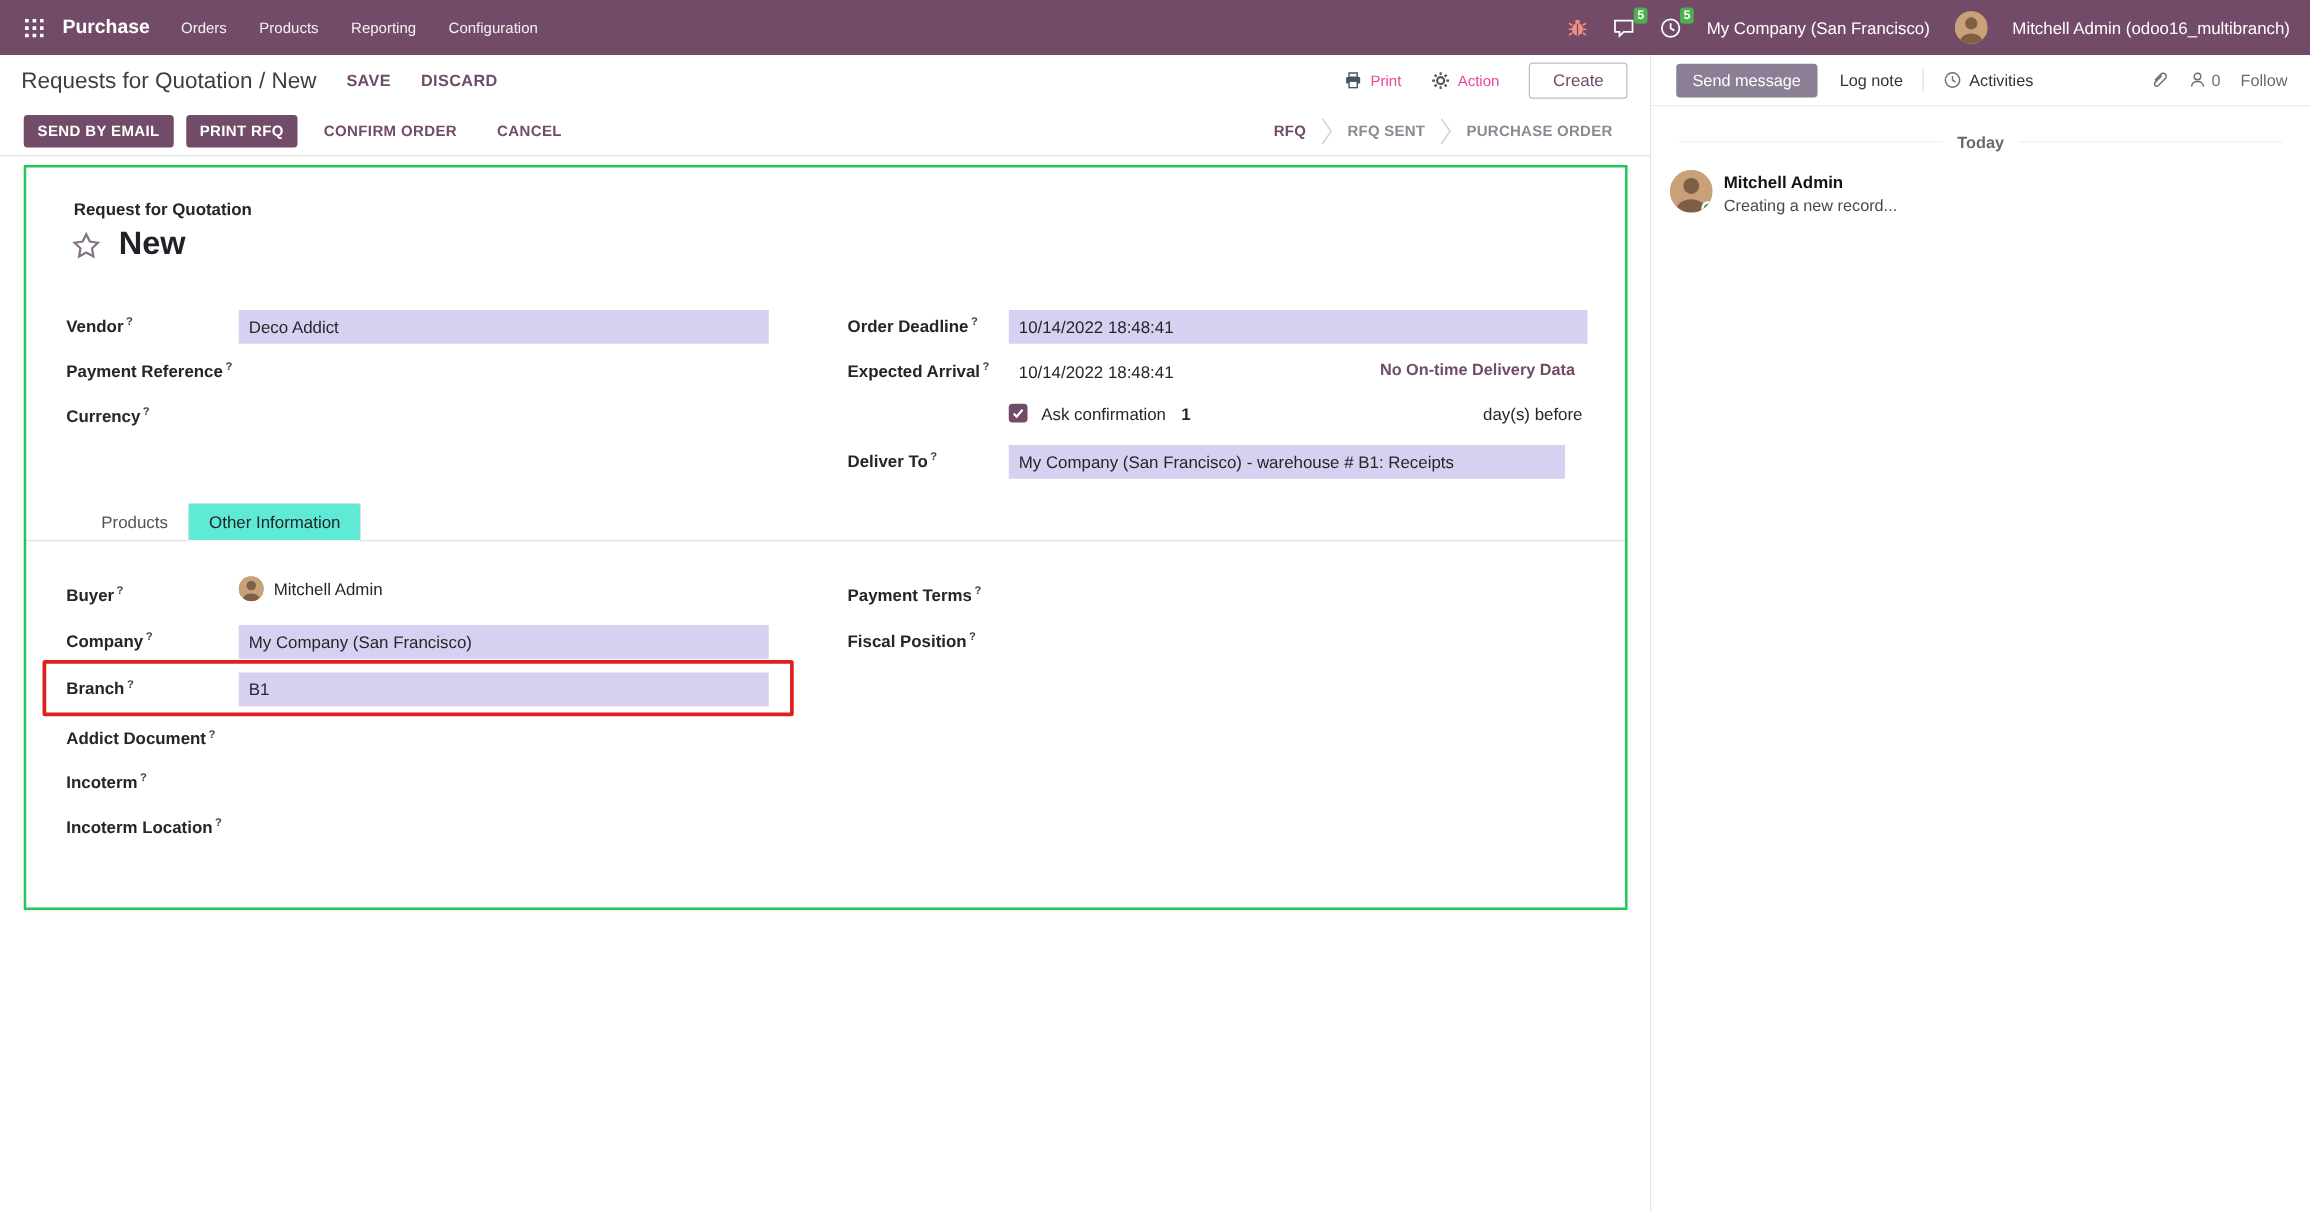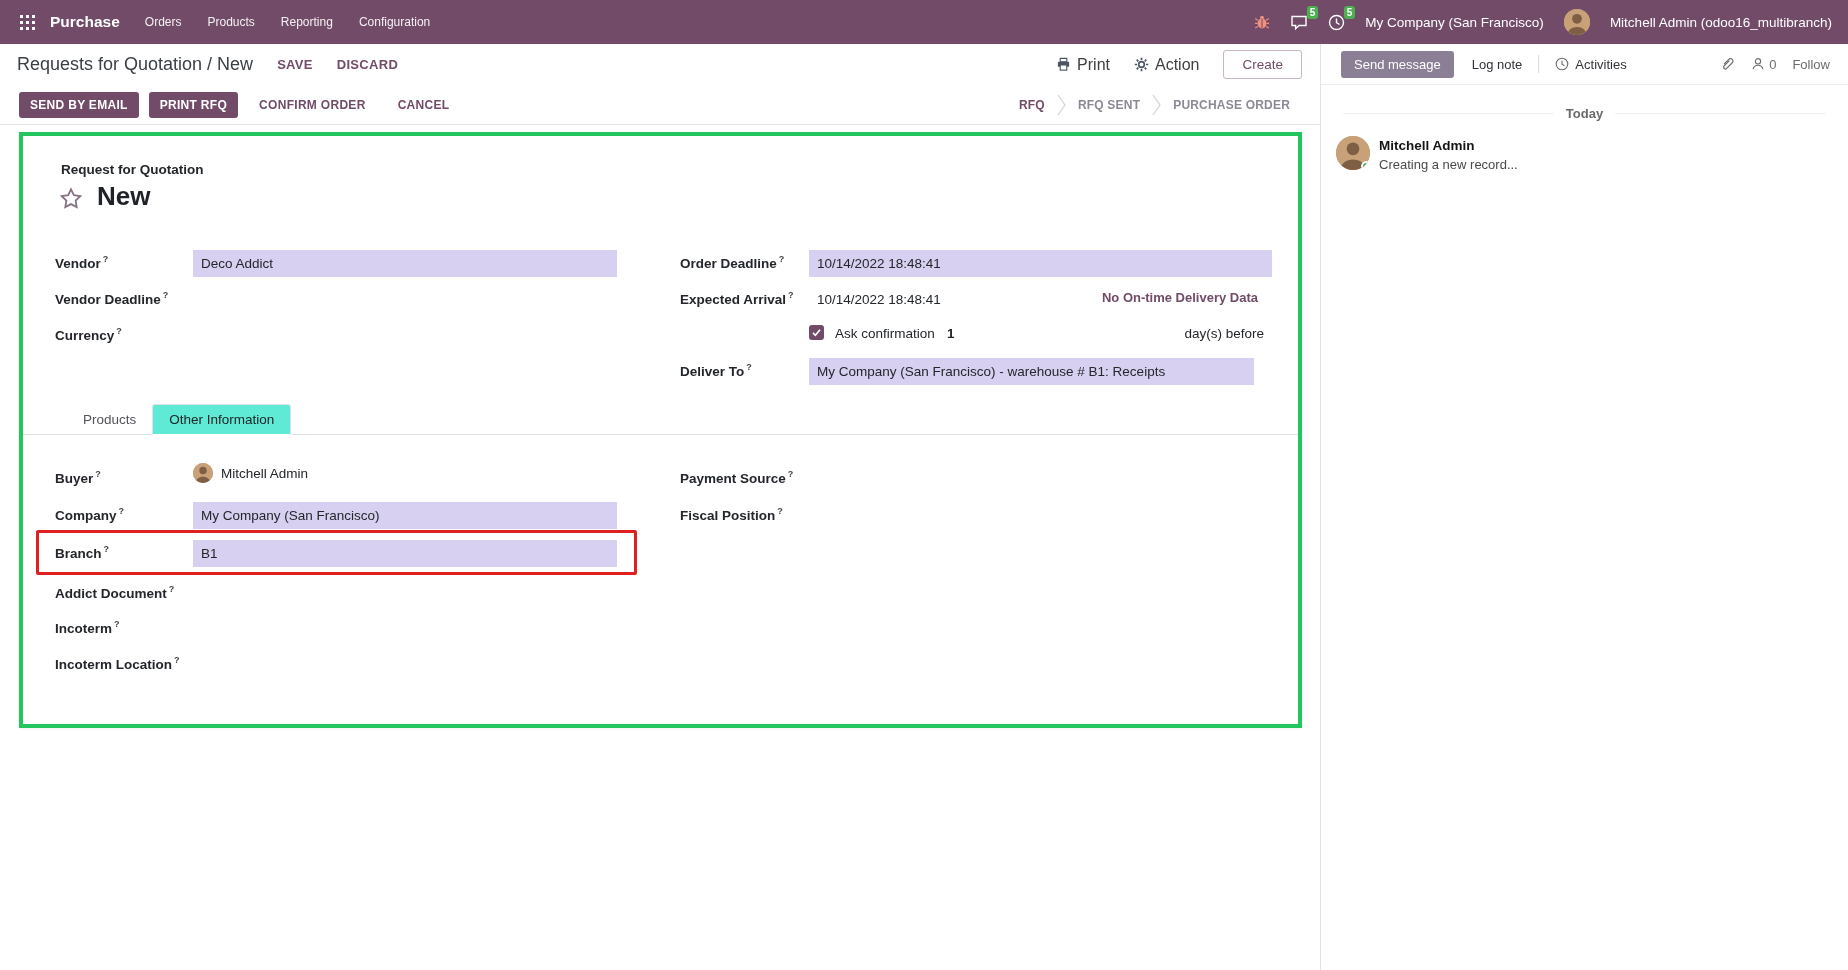--- a/index.html
+++ b/index.html
@@ -16,33 +16,33 @@
   .icon-btn { position:relative; display:flex; align-items:center; cursor:pointer; }
   .badge { position:absolute; top:-8px; right:-10px; background:#4CAF50; color:#fff; font-size:10px; font-weight:700; line-height:13px; padding:0 3px; border-radius:3px; }
   .nav-company,.nav-user { font-size:13.5px; white-space:nowrap; cursor:pointer; }
   .avatar { border-radius:50%; overflow:hidden; flex:none; background:#c9a178; }
 
   
   .control-panel { position:absolute; top:44px; left:0; width:1320px; height:41px; display:flex; align-items:center; padding:0 18px 0 17px; background:#fff; }
   .breadcrumb { font-size:18px; color:#3a3f46; white-space:nowrap; cursor:pointer; }
   .cp-btn { font-size:13px; font-weight:700; color:#714B67; margin-left:24px; letter-spacing:.3px; cursor:pointer; background:none; border:none; font-family:inherit; }
   .cp-right { margin-left:auto; display:flex; align-items:center; gap:24px; }
-  .tool { display:flex; align-items:center; gap:6px; font-size:16px; color:#404040; cursor:pointer; }
+  .tool { display:flex; align-items:center; gap:6px; font-size:12px; color:#ec4899; cursor:pointer; }
   .create-btn { border:1px solid #c9b6c4; background:#fff; color:#714B67; font-size:13.5px; padding:6px 18px; border-radius:3px; cursor:pointer; font-family:inherit; }
 
   
   .status-bar { position:absolute; top:85px; left:0; width:1320px; height:40px; display:flex; align-items:center; padding:0 18px 0 19px; border-bottom:1px solid #e4e4e4; background:#fff; }
   .sbtn { font-size:12px; font-weight:700; letter-spacing:.3px; padding:6px 11px; border-radius:3px; margin-right:10px; cursor:pointer; background:none; border:none; font-family:inherit; color:#714B67; }
   .sbtn.primary { background:#714B67; color:#fff; }
   .stepper { margin-left:auto; display:flex; align-items:center; }
   .step { font-size:12px; font-weight:700; color:#8a8a95; padding:0 12px; letter-spacing:.2px; cursor:pointer; white-space:nowrap; }
   .step.active { color:#714B67; }
 
   
-  .sheet { position:absolute; top:132px; left:19px; width:1283px; height:596px; background:#fff; border:4px solid #22c55e; box-shadow:0 1px 3px rgba(0,0,0,.06); }
+  .sheet { position:absolute; top:132px; left:19px; width:1283px; height:596px; background:#fff; border:2px solid #22c55e; box-shadow:0 1px 3px rgba(0,0,0,.06); }
   .doc-type { position:absolute; left:38px; top:26px; font-size:13.5px; font-weight:700; color:#23262b; }
   .fav-star { position:absolute; left:36px; top:51px; cursor:pointer; }
   .rec-title { position:absolute; left:74px; top:45px; font-size:26px; font-weight:700; color:#1f2328; }
   .flabel { position:absolute; font-weight:700; font-size:13.5px; color:#23262b; white-space:nowrap; }
   .help { font-size:9px; color:#3f3f3f; margin-left:2px; vertical-align:super; }
   .fval { position:absolute; font-size:13.5px; color:#23262b; padding:4px 8px; line-height:19px; white-space:nowrap; cursor:text; }
   .hl { background:#D7D0F1; }
   .link { position:absolute; font-size:13px; font-weight:700; color:#714B67; cursor:pointer; white-space:nowrap; }
   .checkbox { position:absolute; width:15px; height:15px; background:#714B67; border-radius:3px; display:flex; align-items:center; justify-content:center; cursor:pointer; }
   .cb-label { position:absolute; font-size:13.5px; color:#23262b; cursor:pointer; }
@@ -186,21 +186,21 @@
   <div class="fav-star">
     <svg width="24" height="24" viewBox="0 0 16 16">
         <path d="M8 1.6l1.9 3.9 4.3.6-3.1 3 .7 4.3L8 11.4l-3.8 2 .7-4.3-3.1-3 4.3-.6z" fill="none" stroke="#857384" stroke-width="1.2"></path>
       </svg>
   </div>
   <h1 class="rec-title">New</h1>
 
   <div class="flabel" style="left:32px; top:118px;"><span>Vendor</span><sup class="help">?</sup></div>
   <div class="fval hl" style="left:170px; top:114px; width:424px;">Deco Addict</div>
 
-  <div class="flabel" style="left:32px; top:154px;"><span>Vendor Deadline</span><sup class="help">?</sup></div>
+  <div class="flabel" style="left:32px; top:154px;"><span>Payment Reference</span><sup class="help">?</sup></div>
 
   <div class="flabel" style="left:32px; top:190px;"><span>Currency</span><sup class="help">?</sup></div>
 
   <div class="flabel" style="left:657px; top:118px;"><span>Order Deadline</span><sup class="help">?</sup></div>
   <div class="fval hl" style="left:786px; top:114px; width:463px;">10/14/2022 18:48:41</div>
 
   <div class="flabel" style="left:657px; top:154px;"><span>Expected Arrival</span><sup class="help">?</sup></div>
   <div class="fval" style="left:786px; top:150px;">10/14/2022 18:48:41</div>
   <div class="link" style="right:40px; top:154px;">No On-time Delivery Data</div>
 
@@ -237,21 +237,21 @@
   <div class="fval hl" style="left:170px; top:366px; width:424px;">My Company (San Francisco)</div>
 
   <div class="flabel" style="left:32px; top:408px;"><span>Branch</span><sup class="help">?</sup></div>
   <div class="fval hl" style="left:170px; top:404px; width:424px;">B1</div>
   <div class="annotation"></div>
 
   <div class="flabel" style="left:32px; top:448px;"><span>Addict Document</span><sup class="help">?</sup></div>
   <div class="flabel" style="left:32px; top:483px;"><span>Incoterm</span><sup class="help">?</sup></div>
   <div class="flabel" style="left:32px; top:519px;"><span>Incoterm Location</span><sup class="help">?</sup></div>
 
-  <div class="flabel" style="left:657px; top:333px;"><span>Payment Source</span><sup class="help">?</sup></div>
+  <div class="flabel" style="left:657px; top:333px;"><span>Payment Terms</span><sup class="help">?</sup></div>
   <div class="flabel" style="left:657px; top:370px;"><span>Fiscal Position</span><sup class="help">?</sup></div>
 </div>
 
 <aside class="chatter">
   <div class="ch-header">
     <button class="send-btn">Send message</button>
     <div class="lognote">Log note</div>
     <div class="vdiv"></div>
     <div class="activities-btn">
       <span>

